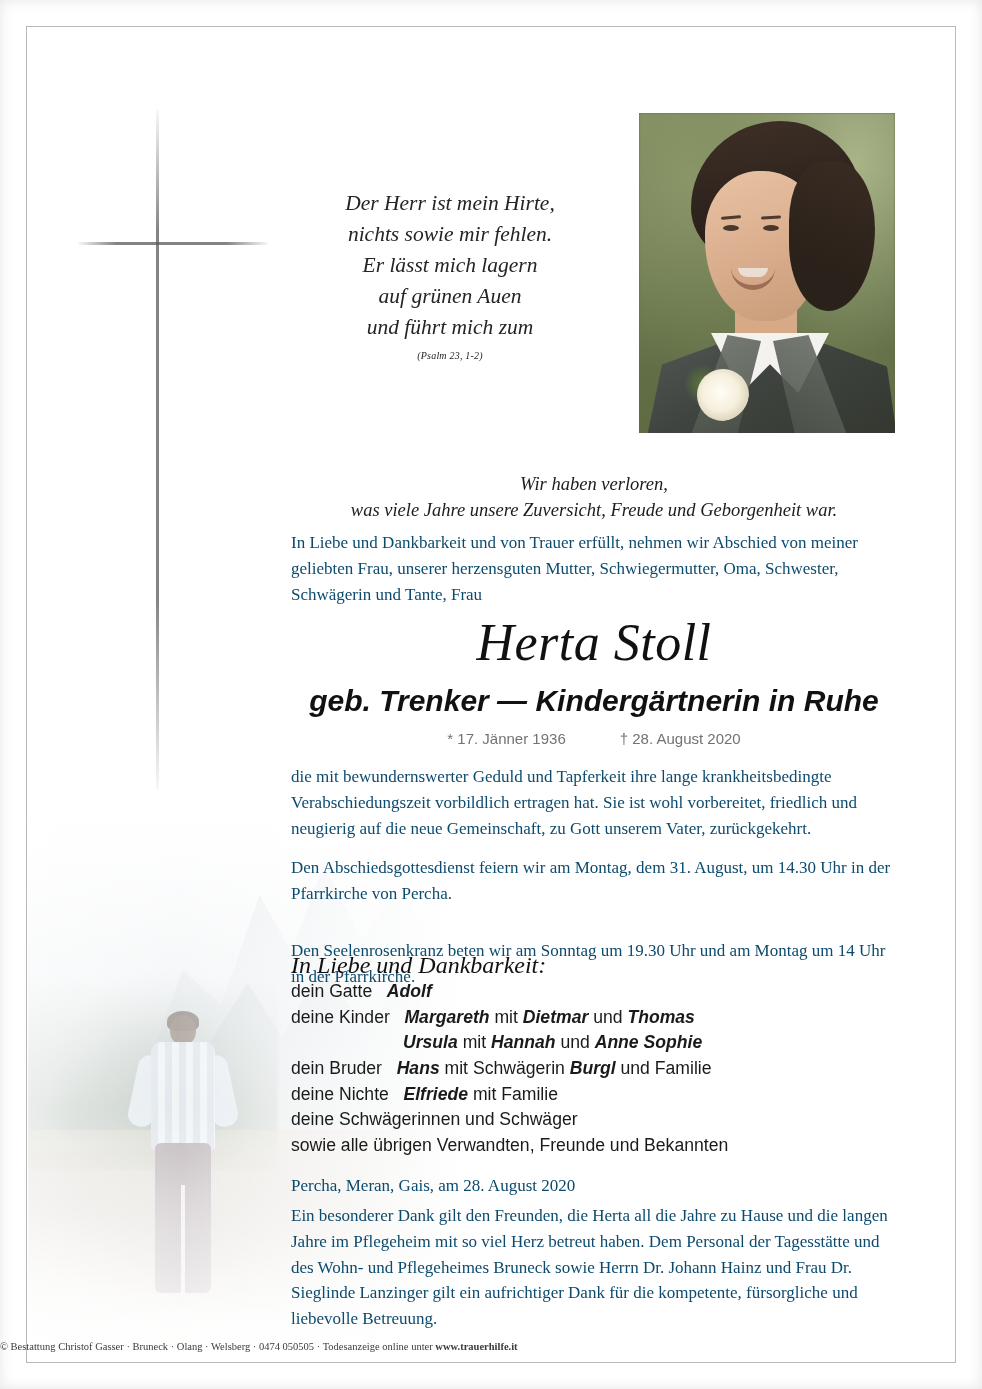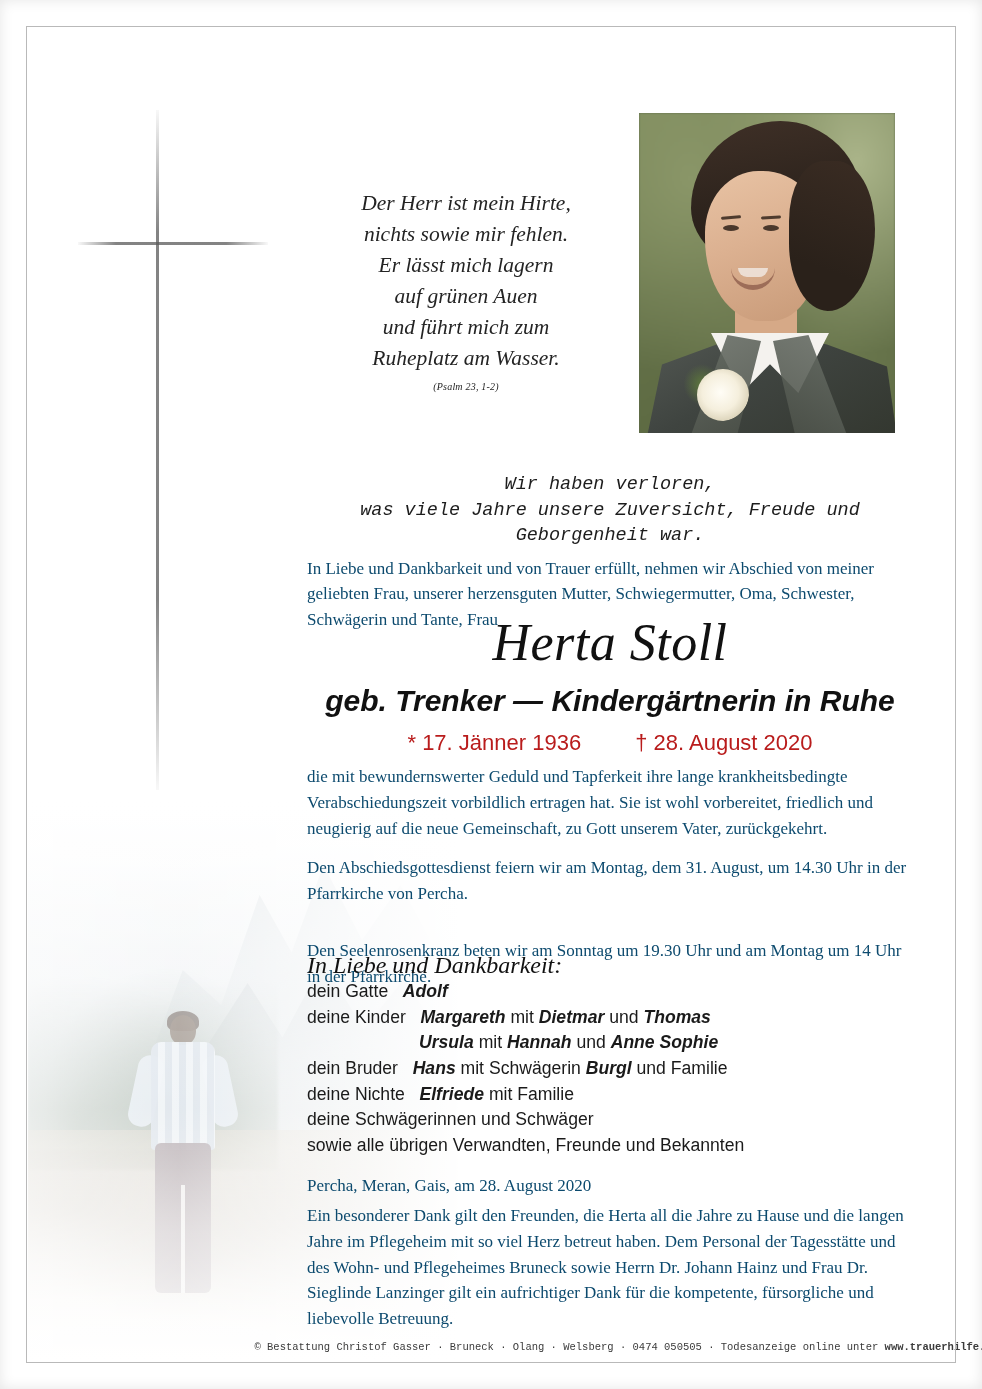--- a/index.html
+++ b/index.html
@@ -220,21 +220,21 @@
     background: radial-gradient(circle at 45% 45%, #fffdf6 0%, #f5efdd 45%, #ded6bd 70%, rgba(222,214,189,0) 72%);
     border-radius: 50%;
   }
   .pt-leaf {
     position: absolute; left: 44px; top: 250px; width: 40px; height: 44px;
     background: radial-gradient(ellipse at 50% 50%, #5f7a3c 0%, rgba(95,122,60,0) 68%);
     transform: rotate(-20deg);
   }
 
   
-  .content { position: absolute; left: 16px; top: 0; width: 828px; height: 1389px; z-index: 20; }
+  .content { position: absolute; left: 0; top: 0; width: 828px; height: 1389px; z-index: 20; }
 
   .verse {
     position: absolute;
     left: 300px;
     top: 188px;
     width: 300px;
     text-align: center;
     font-family: "Liberation Serif", serif;
     font-style: italic;
     font-size: 21.5px;
@@ -245,21 +245,21 @@
     display: block;
     font-size: 10px;
     font-style: italic;
     margin-top: 6px;
     letter-spacing: .2px;
   }
 
   .block { position: absolute; left: 291px; width: 606px; }
 
   .intro-italic {
-    font-family: Liberation Mono, monospace;
+    font-family: Liberation Serif, serif;
     font-style: italic;
     font-size: 18.5px;
     line-height: 1.38;
     text-align: center;
     color: #1d1d1d;
   }
 
   .para {
     font-family: Liberation Serif, serif;
     font-size: 17px;
@@ -280,24 +280,24 @@
     font-family: "Liberation Sans", sans-serif;
     font-style: italic;
     font-weight: 700;
     font-size: 30px;
     text-align: center;
     color: #111;
     margin-top: 12px;
   }
   .dates {
     font-family: "Liberation Sans", sans-serif;
-    font-size: 22px;
+    font-size: 15px;
     text-align: center;
     margin-top: 12px;
-    color: #b91c1c;
+    color: #737373;
   }
   .dates .gap { display: inline-block; width: 54px; }
 
   .thanks-title {
     font-family: "Liberation Serif", serif;
     font-style: italic;
     font-size: 24px;
     color: #111;
   }
 
@@ -308,22 +308,22 @@
     color: #1a1a1a;
   }
   .fam-line b { font-style: italic; font-weight: 700; }
   .fam-indent { padding-left: 112px; }
 
   .footer {
     position: absolute;
     left: 0;
     top: 1341px;
     width: 982px;
-    text-align: right;
-    font-family: Liberation Mono, monospace;
+    text-align: left;
+    font-family: Liberation Serif, serif;
     font-size: 10.5px;
     color: #3b3b3b;
   }
   .footer b { font-weight: 700; }
 </style>
 </head>
 <body>
 
 <div class="card">
 
@@ -373,21 +373,20 @@
 
   <div class="content">
 
     <div class="verse">
       <div id="verse-text">
           <div>Der Herr ist mein Hirte,</div>
           <div>nichts sowie mir fehlen.</div>
           <div>Er lässt mich lagern</div>
           <div>auf grünen Auen</div>
           <div>und führt mich zum</div>
-          <div>Ruheplatz am Wasser.</div>
         </div>
       <span class="src">(Psalm 23, 1-2)</span>
     </div>
 
     <div class="block" style="top:472px;">
       <div class="intro-italic">Wir haben verloren,</div>
       <div class="intro-italic">was viele Jahre unsere Zuversicht, Freude und Geborgenheit war.</div>
       <div class="para" style="margin-top:7px;">In Liebe und Dankbarkeit und von Trauer erfüllt, nehmen wir Abschied von meiner geliebten Frau, unserer herzensguten Mutter, Schwiegermutter, Oma, Schwester, Schwägerin und Tante, Frau</div>
     </div>
 

